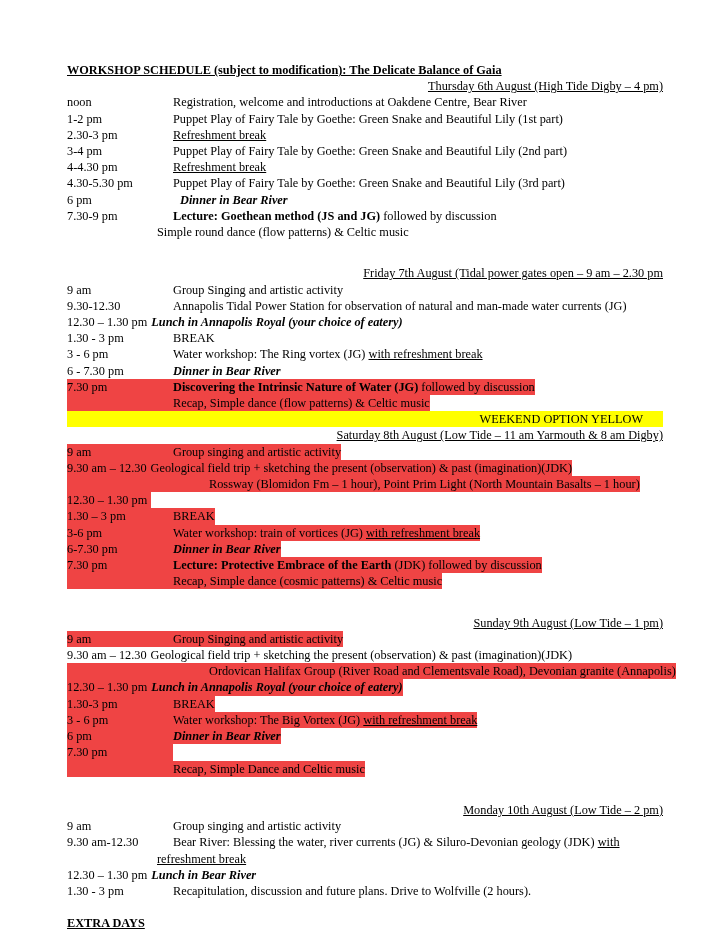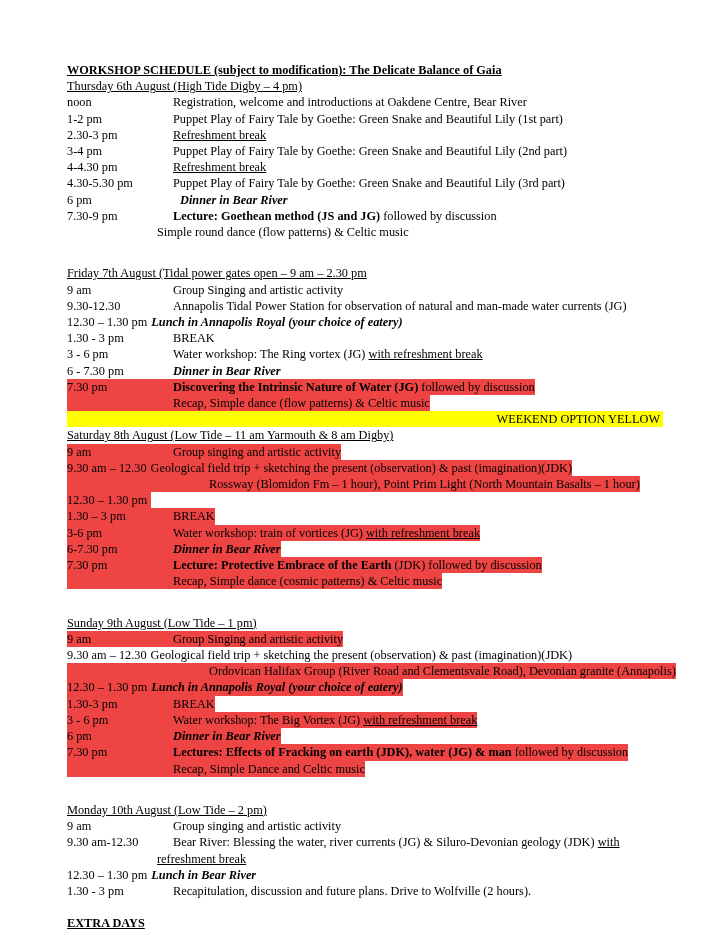--- a/index.html
+++ b/index.html
@@ -55,29 +55,29 @@
   .heading-main {
     font-weight: bold;
     text-decoration: underline;
     white-space: nowrap;
   }
   .day-heading {
     text-decoration: underline;
     white-space: nowrap;
     display: inline-block;
   }
-  .day-line { white-space: nowrap; }
+  .day-line { white-space: nowrap; text-align: right; }
   .uline { text-decoration: underline; }
   .bold { font-weight: bold; }
   .bi { font-weight: bold; font-style: italic; }
   .spacer { height: 16.2px; }
   .half-spacer { height: 9px; }
   .weekend-note {
     text-align: right;
-    padding-right: 3px;
+    padding-right: 20px;
     white-space: nowrap;
   }
   .fullhl {
     background: #FFFF00;
   }
   .extra-days-title {
     font-weight: bold;
     text-decoration: underline;
     white-space: nowrap;
   }
@@ -232,21 +232,20 @@
     <div class="row">
       <span class="time hl">3 - 6 pm</span>
       <span class="desc hl"><span>Water workshop: The Big Vortex (JG) </span><span class="uline">with refreshment break</span></span>
     </div>
     <div class="row">
       <span class="time hl">6 pm</span>
       <span class="desc hl bi">Dinner in Bear River</span>
     </div>
     <div class="row">
       <span class="time hl">7.30 pm</span>
-      <span class="desc hl"><span class="bold">Lectures:  Effects of Fracking on earth (JDK), water (JG) &amp; man</span><span> followed by discussion</span></span>
     </div>
     <div class="row">
       <span class="time hl">&nbsp;</span>
       <span class="desc hl">Recap, Simple Dance and Celtic music</span>
     </div>
 
     <div class="spacer"></div>
     <div class="half-spacer"></div>
 
     <div class="day-line"><span class="day-heading">Monday 10th August (Low Tide – 2 pm)</span></div>

